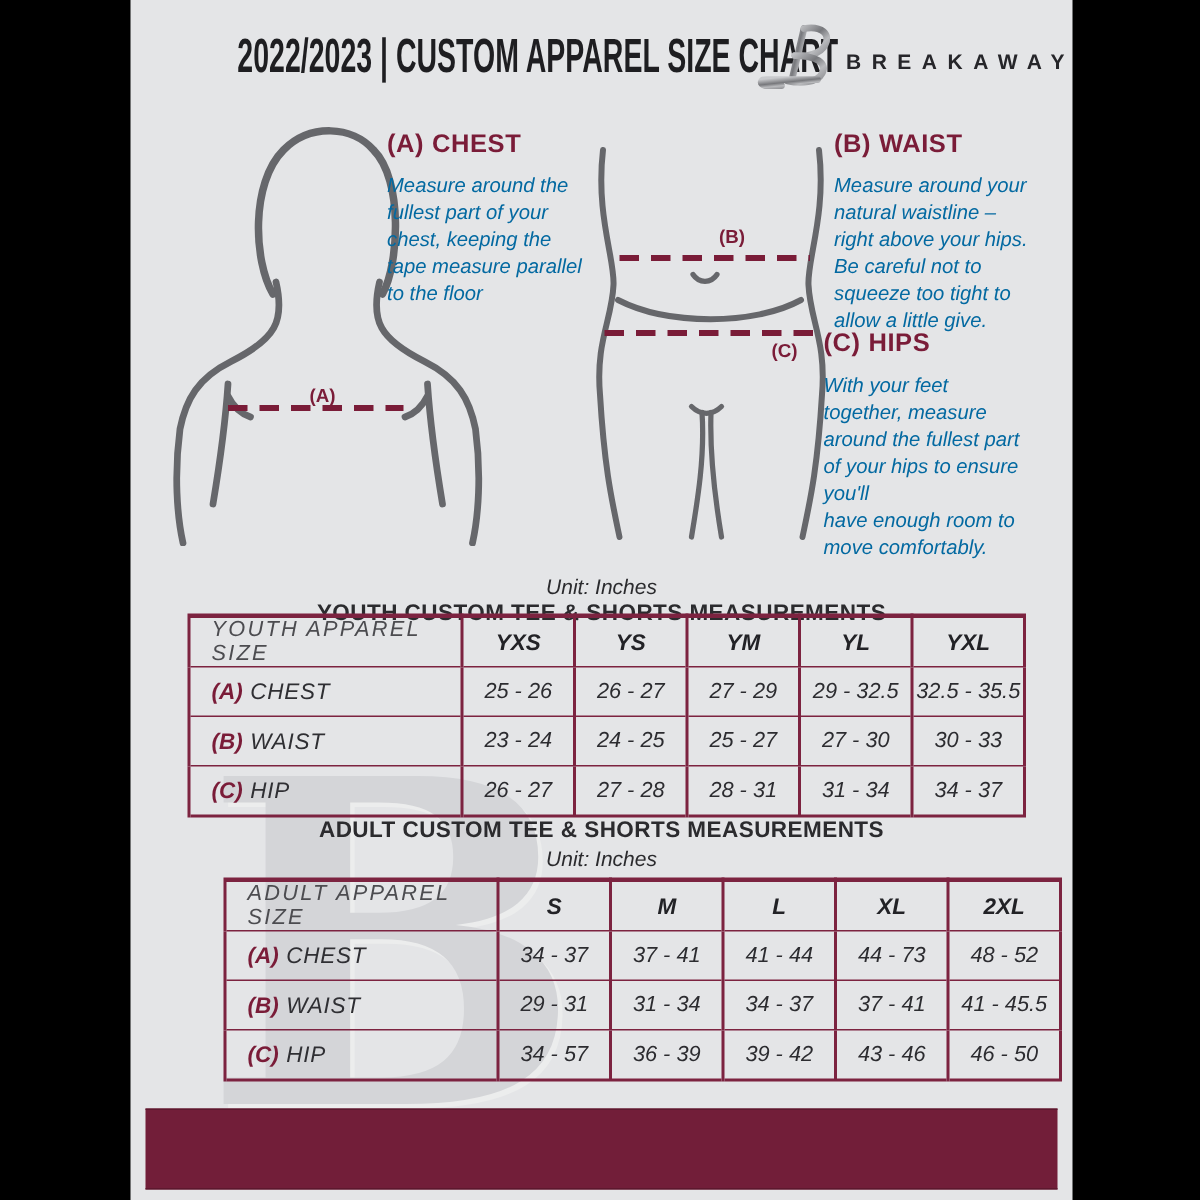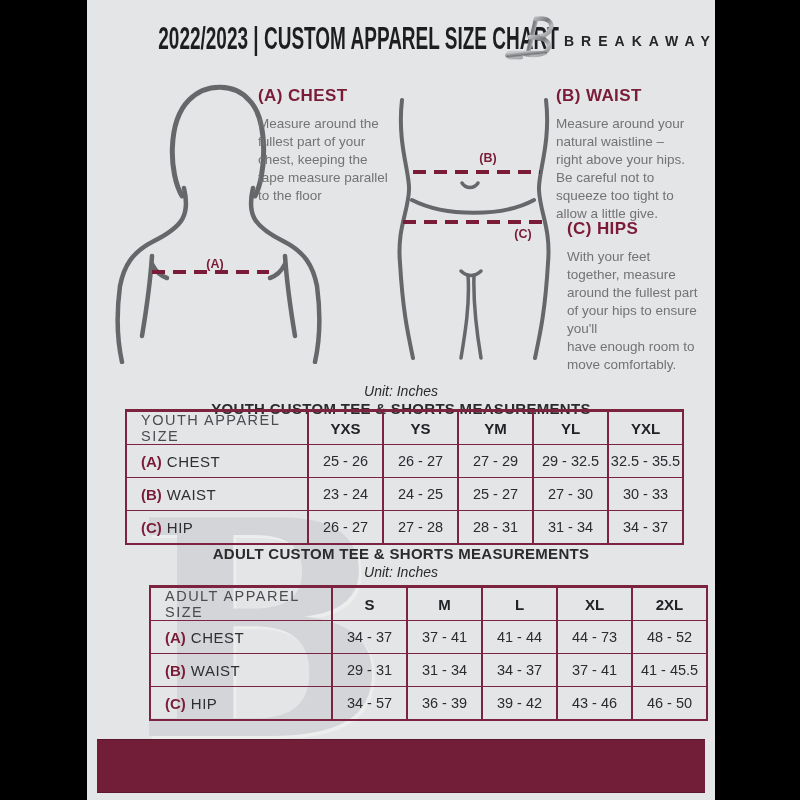--- a/index.html
+++ b/index.html
@@ -13,24 +13,24 @@
   .doc-title{position:absolute;left:8px;top:24px;width:412px;height:36px;text-align:center;
     color:#1e1e21;font-weight:bold;font-size:25px;white-space:nowrap;}
   .doc-title .squeeze{display:inline-block;transform:scale(0.76,1.28);transform-origin:center center;letter-spacing:0px;}
   .logo{position:absolute;left:414px;top:13px;width:56px;height:48px;}
   .brand{position:absolute;left:477px;top:33px;font-size:14px;font-weight:bold;
     letter-spacing:7px;color:#26262a;white-space:nowrap;}
 
   
   .inst{position:absolute;}
   .inst h3{margin:0 0 9px 0;font-size:17px;font-weight:bold;color:#7a1c38;letter-spacing:.4px;}
-  .inst p{margin:0;font-size:13.5px;color:#737373;line-height:1.33;white-space:pre-line;}
+  .inst p{margin:0;font-size:13.5px;font-style:italic;color:#0369a1;line-height:1.33;white-space:pre-line;}
   .inst-a{left:171px;top:86px;width:170px;}
   .inst-b{left:469px;top:86px;width:162px;}
-  .inst-c{left:480px;top:219px;width:162px;}
+  .inst-c{left:462px;top:219px;width:162px;}
 
   
   .figure{position:absolute;}
   .figure-upper{left:25px;top:84px;}
   .figure-lower{left:306px;top:98px;}
   .measure-label{position:absolute;width:40px;text-align:center;font-size:12.5px;font-weight:bold;color:#7a1c38;}
   .lbl-a{left:108px;top:257px;}
   .lbl-b{left:381px;top:151px;}
   .lbl-c{left:416px;top:227px;}
 
@@ -40,21 +40,21 @@
     text-shadow:3px 3px 0 #eceded;}
 
   
   .section-title{position:absolute;left:35px;width:558px;text-align:center;
     font-size:15px;font-weight:bold;color:#2b2b2e;letter-spacing:.3px;z-index:1;}
   .section-unit{position:absolute;left:35px;width:558px;text-align:center;
     font-size:14px;font-style:italic;color:#2b2b2e;z-index:1;}
   .yt-title{top:364px;margin-top:36px;} .yt-unit{top:383px;}
   .ad-title{top:545px;} .ad-unit{top:564px;}
 
-  .tbl-wrap{position:absolute;left:38px;z-index:1;}
+  .tbl-wrap{position:absolute;left:38px;z-index:1;font-style:italic;}
   .yt-table{top:409px;} .ad-table{top:585px;margin-left:24px;}
   table{border-collapse:collapse;table-layout:fixed;background:transparent;}
   col.c-label{width:182px;} col.c-size{width:75px;}
   td,th{border-left:2px solid #7c2340;border-right:2px solid #7c2340;
         border-top:1.5px solid #7c2340;border-bottom:1.5px solid #7c2340;
         height:32px;padding:0;background:transparent;}
   table{border-top:3px solid #7c2340;border-bottom:2.5px solid #7c2340;}
   th.h-label{text-align:left;padding-left:14px;font-weight:normal;font-size:14.5px;
     letter-spacing:1.5px;color:#4c4c50;}
   th.h-size{font-size:15px;font-weight:bold;color:#222226;}

